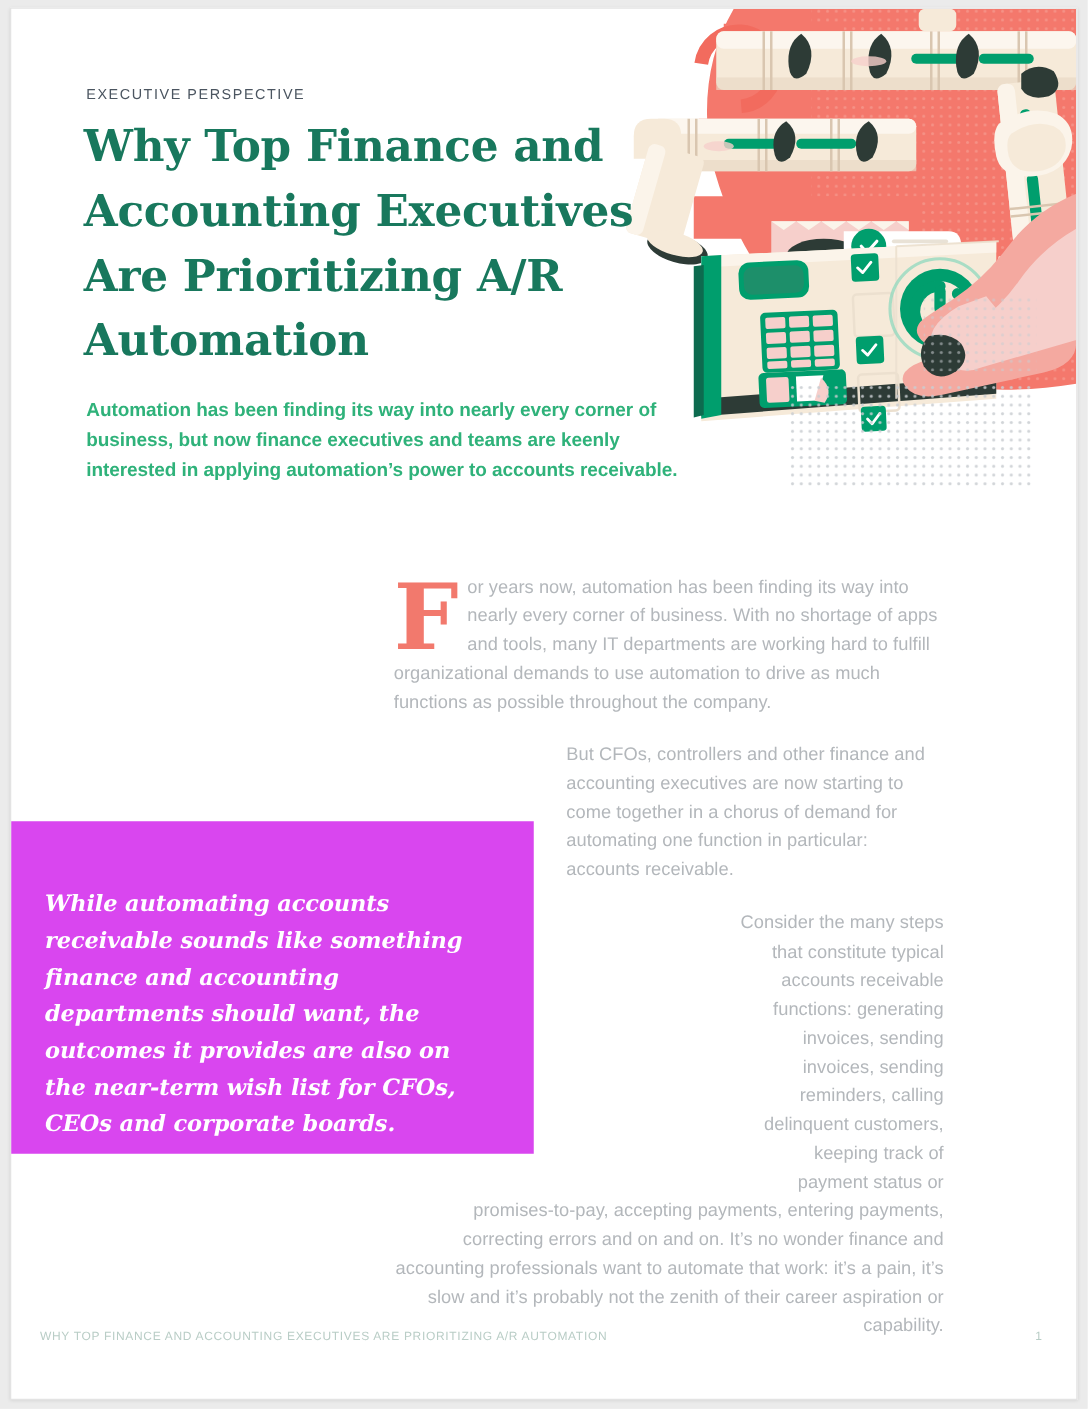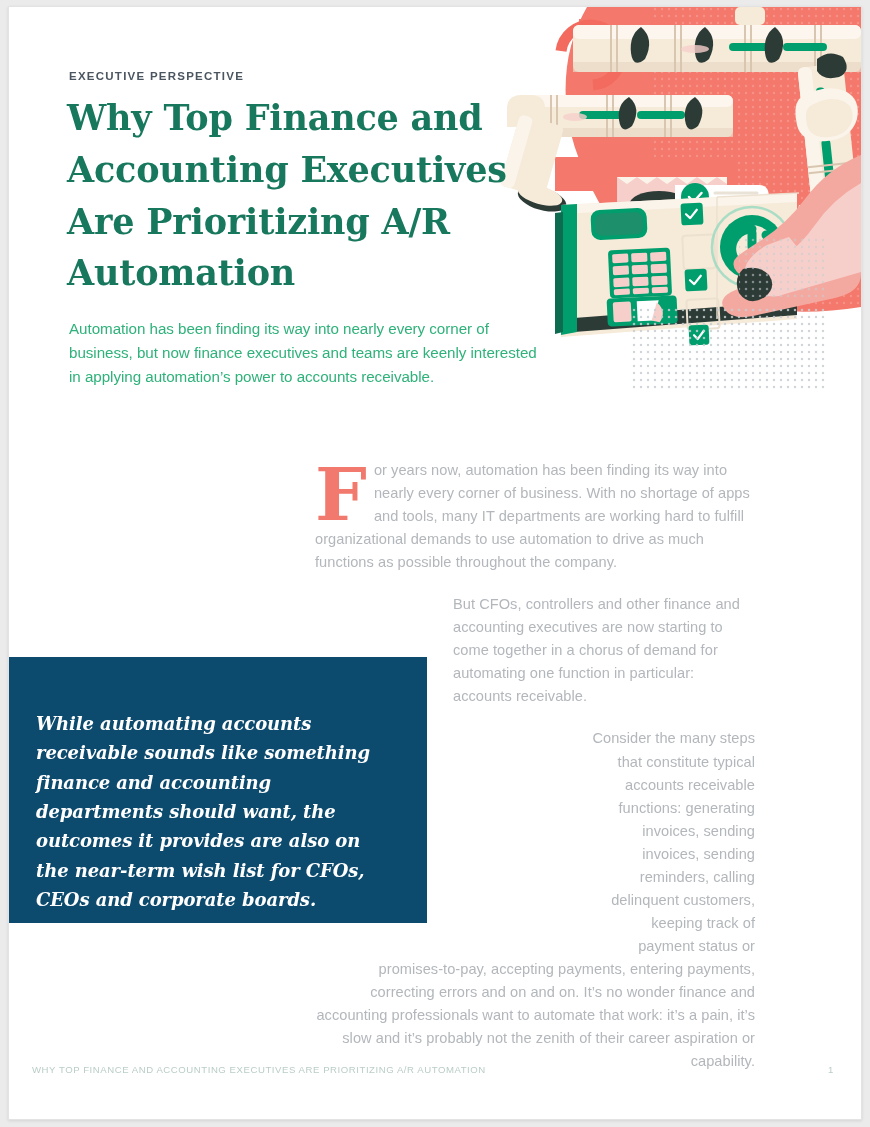--- a/index.html
+++ b/index.html
@@ -35,21 +35,21 @@
     overflow: hidden;
   }
   .illustration svg { display:block; width:100%; height:100%; }
 
   
   .eyebrow {
     position: absolute;
     left: 60px;
     top: 63px;
     font-size: 11.5px;
-    font-weight: bold;
+    font-weight: normal;
     letter-spacing: 1.25px;
     color: #4b5560;
     text-transform: uppercase;
     white-space: nowrap;
   }
 
   .headline {
     position: absolute;
     left: 58px;
     top: 85px;
@@ -61,34 +61,34 @@
     color: #18785d;
     letter-spacing: -0.2px;
   }
 
   .deck {
     position: absolute;
     left: 60px;
     top: 310px;
     width: 480px;
     font-size: 15.2px;
-    font-weight: normal;
+    font-weight: bold;
     line-height: 1.58;
     color: #2fb27a;
     letter-spacing: -0.05px;
   }
 
   
   .pullquote {
     position: absolute;
     left: -1px;
     top: 650px;
     width: 419px;
     height: 266px;
-    background: #0c4a6e;
+    background: #d946ef;
     padding: 52px 30px 0 28px;
     z-index: 3;
   }
   .pullquote-text {
     font-family: "DejaVu Serif", serif;
     font-style: italic;
     font-weight: bold;
     font-size: 18px;
     line-height: 1.63;
     color: #ffffff;

